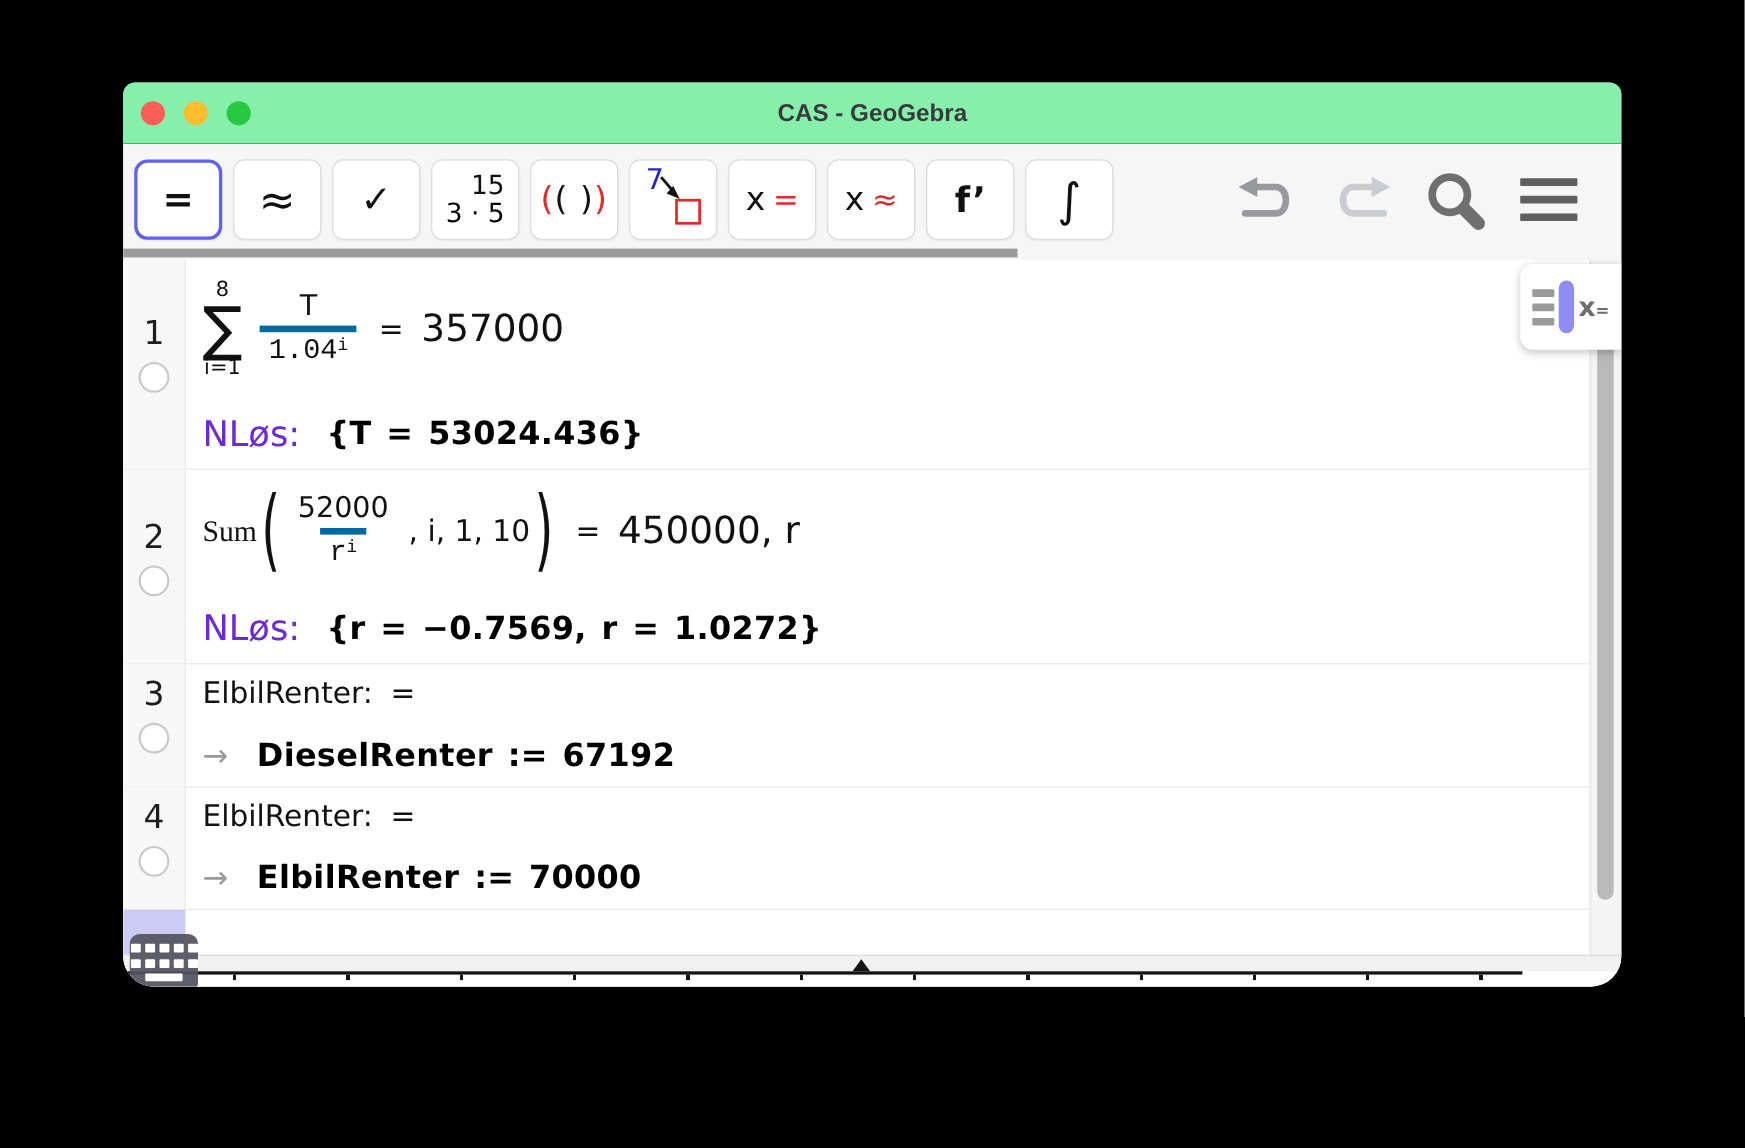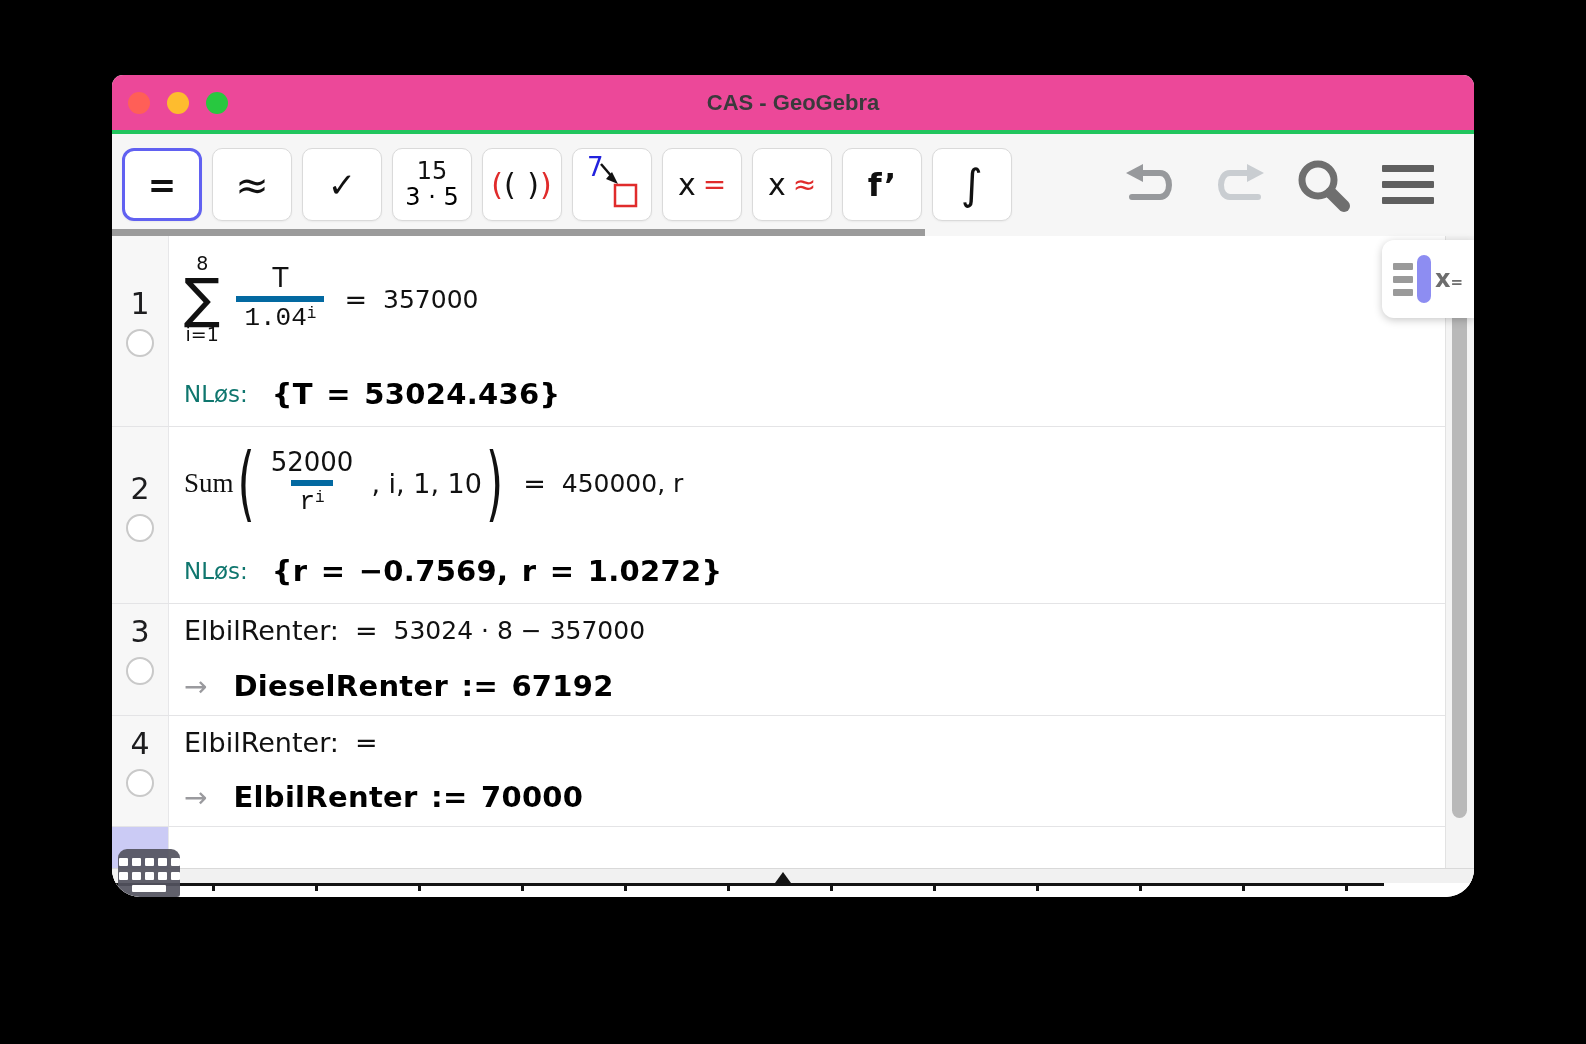--- a/index.html
+++ b/index.html
@@ -6,41 +6,41 @@
   body{
     width:1586px;height:1044px;background:#000;position:relative;
     font-family:"Liberation Sans",sans-serif;overflow:hidden;
   }
   .window{
     position:absolute;left:112px;top:75px;width:1362px;height:822px;
     background:#fff;border-radius:11px 11px 28px 28px;overflow:hidden;
   }
   
   .titlebar{
-    height:55px;background:#ec4899;border-bottom:4px solid #22c55e;position:relative;
+    height:55px;background:#86efac;border-bottom:1px solid #22c55e;position:relative;
   }
   .traffic{position:absolute;left:16px;top:0;height:55px;display:flex;align-items:center;gap:17px;}
   .tl{width:22px;height:22px;border-radius:50%;}
   .title{
     text-align:center;line-height:55px;font-size:22px;font-weight:bold;color:#3a3a3c;
   }
   
   .toolbar{height:106px;background:#f6f6f6;position:relative;}
   .tb-buttons{position:absolute;left:10px;top:14px;display:flex;gap:10px;}
   .tbtn{
     width:80px;height:73px;background:#fff;border:1.5px solid #dadada;border-radius:10px;
     display:flex;align-items:center;justify-content:center;box-sizing:border-box;
     font-family:"DejaVu Sans",sans-serif;color:#111;box-shadow:0 1px 2px rgba(0,0,0,0.05);
     position:relative;
   }
   .tbtn.selected{border:3px solid #6161f1;border-radius:12px;}
   .g-eq{font-size:34px;font-weight:bold;}
   .g-approx{font-size:40px;}
   .g-check{font-size:34px;}
-  .g-stack{display:flex;flex-direction:column;align-items:center;line-height:1.05;}
+  .g-stack{display:flex;flex-direction:column;align-items:flex-end;line-height:1.05;}
   .g-stack .top{font-size:24px;color:#111;}
   .g-stack .bot{font-size:24px;color:#000000;}
   .g-paren{font-size:30px;letter-spacing:1px;}
   .red{color:#e02b2b;}
   .g-sub7{position:absolute;left:14px;top:3px;font-size:26px;color:#2222dd;}
   .g-xmark{display:flex;align-items:center;gap:7px;}
   .g-xmark .x{font-size:30px;}
   .g-xmark .mk{font-size:28px;color:#e02b2b;}
   .g-fprime{font-size:32px;font-weight:bold;}
   .g-int{font-size:42px;}
@@ -59,33 +59,33 @@
     display:flex;flex-direction:column;align-items:center;box-sizing:border-box;
   }
   .row5 .numcol{background:#cbcbf5;}
   .pt1{padding-top:50px;} .pt2{padding-top:44px;} .pt3{padding-top:10px;} .pt4{padding-top:10px;}
   .rownum{font-size:30px;color:#1d1d1f;font-family:"DejaVu Sans",sans-serif;}
   .rowcircle{width:28px;height:28px;border-radius:50%;border:2.5px solid #c9c9c9;background:#fff;margin-top:8px;box-sizing:border-box;}
   .rowcontent{flex:1;display:flex;flex-direction:column;font-family:"DejaVu Sans",sans-serif;}
   .input-line{flex:1;display:flex;align-items:center;padding-left:15px;font-size:27px;color:#111;}
   .output-line{display:flex;align-items:center;padding-left:15px;}
   .o-tall{height:64px;} .o-short{height:58px;}
-  .nlabel{font-size:23px;color:#0f766e;margin-right:24px;}
+  .nlabel{font-size:32px;color:#6d28d9;margin-right:24px;}
   .nvalue{font-size:29px;font-weight:bold;color:#000;letter-spacing:0.3px;word-spacing:3px;}
   .oarrow{font-size:28px;color:#9a9a9e;margin-right:26px;}
   
   .sigma-block{display:inline-flex;flex-direction:column;align-items:center;margin-right:12px;line-height:1;}
   .sig-upper,.sig-lower{font-size:19px;color:#111;}
   .sigma{font-size:54px;line-height:0.95;}
   .frac{display:inline-flex;flex-direction:column;align-items:center;margin:0 4px;}
   .fnum{font-size:26px;padding:0 8px 3px 8px;line-height:1.1;}
   .fden{font-size:26px;padding:2px 8px 0 8px;border-top:6px solid #0369a1;line-height:1.15;font-family:Liberation Mono, monospace;}
   .fden sup,.supi{font-size:16px;vertical-align:7px;}
   .meq{margin:0 16px;font-size:27px;}
-  .mrhs{font-size:25px;}
+  .mrhs{font-size:34px;}
   .mlhs{font-size:27px;}
   .func{font-size:27px;font-family:Liberation Serif, serif;}
   .args{font-size:27px;margin-left:6px;}
   .bigparen{display:inline-block;font-size:44px;line-height:1;transform:scaleY(1.85);margin:0 4px;color:#111;}
   
   .vstrip{position:absolute;right:0;top:0;bottom:0;width:29px;background:#f4f4f4;border-left:1px solid #e2e2e2;box-sizing:border-box;}
   .vthumb{position:absolute;top:74px;right:7px;width:15px;height:508px;background:#b9b9b9;border-radius:8px;}
   .sidecard{
     position:absolute;top:4px;right:0;width:92px;height:78px;background:#fff;
     border-radius:12px 0 0 12px;box-shadow:0 2px 8px rgba(0,0,0,0.22);
@@ -255,21 +255,20 @@
 
       <div class="cas-row row3">
         <div class="numcol pt3">
           <div class="rownum">3</div>
           <div class="rowcircle"></div>
         </div>
         <div class="rowcontent">
           <div class="input-line">
             <span class="mlhs">ElbilRenter:</span>
             <span class="meq">=</span>
-            <span class="mrhs">53024 · 8 − 357000</span>
           </div>
           <div class="output-line o-short">
             <span class="oarrow">→</span>
             <span class="nvalue">DieselRenter := 67192</span>
           </div>
         </div>
       </div>
 
       <div class="cas-row row4">
         <div class="numcol pt4">

